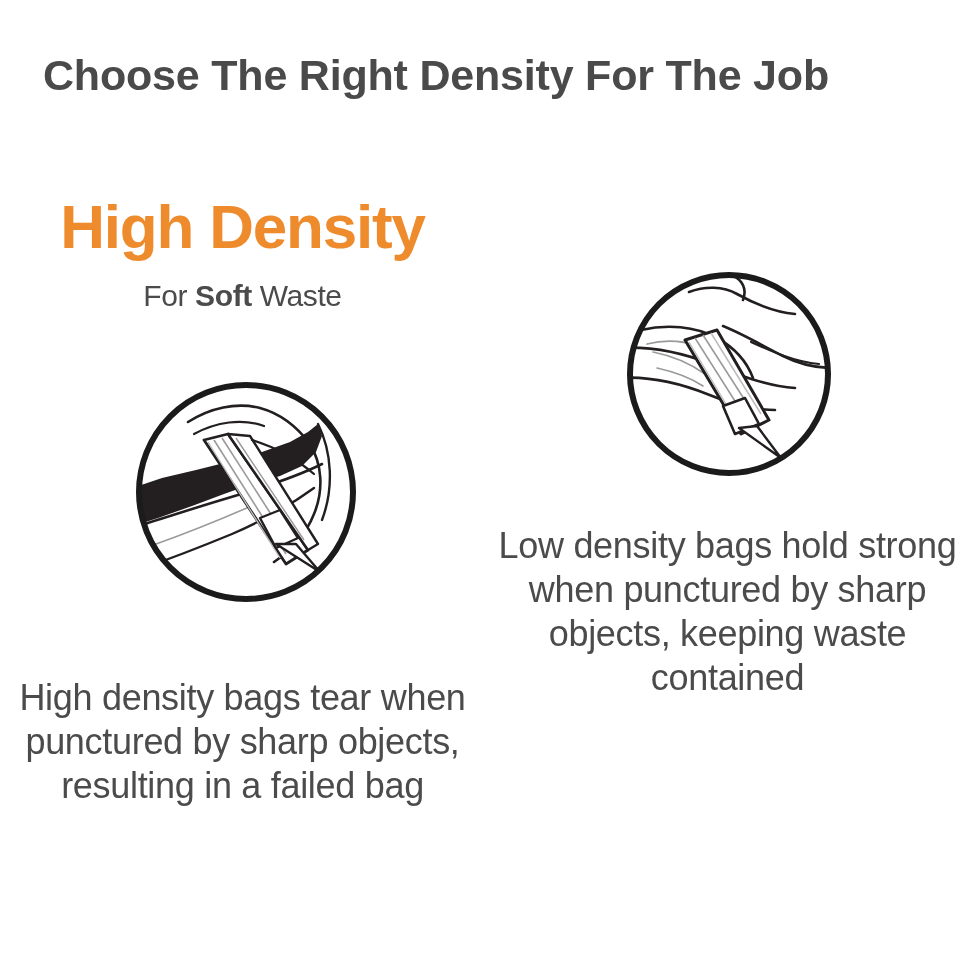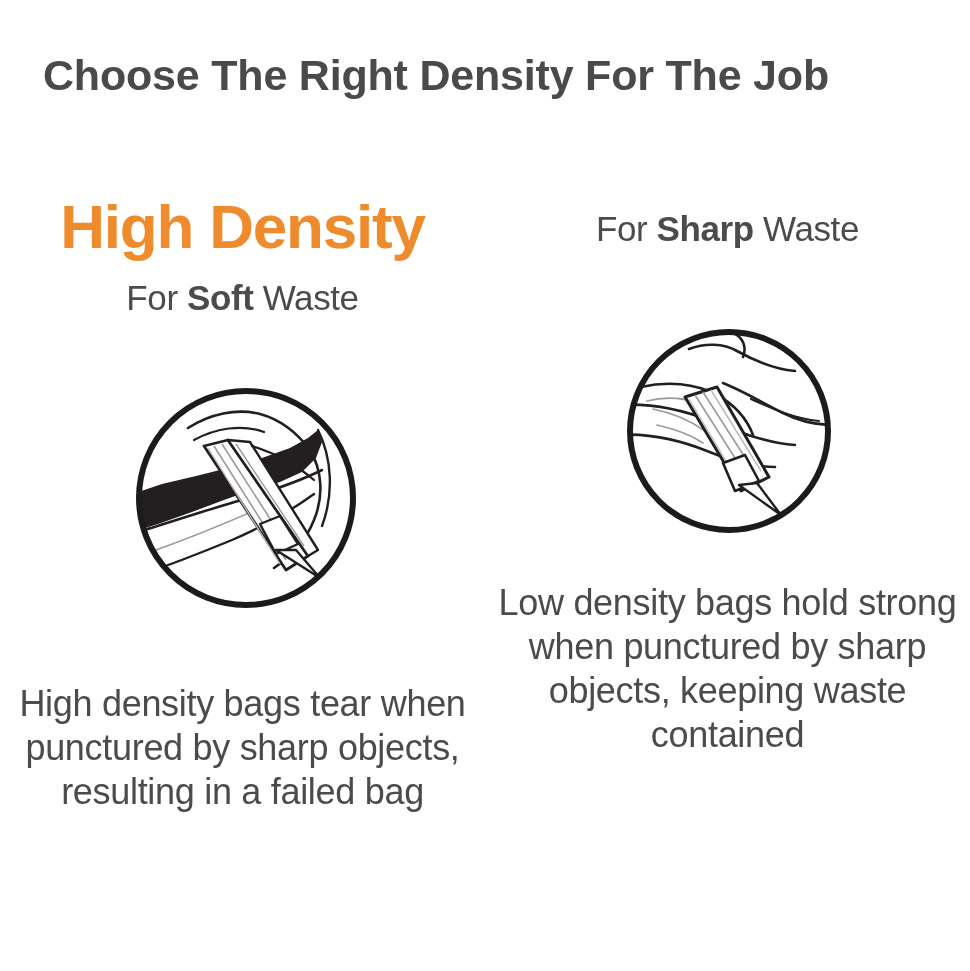--- a/index.html
+++ b/index.html
@@ -55,21 +55,21 @@
     font-size: 62px;
     font-weight: bold;
     color: #ee8b2d;
     line-height: 1.12;
     letter-spacing: -1.2px;
     white-space: nowrap;
   }
 
   .waste-sub {
     margin-top: 18px;
-    font-size: 35px;
+    font-size: 30px;
     font-weight: normal;
     color: #4b4b4b;
     letter-spacing: -0.4px;
     line-height: 1.1;
     white-space: nowrap;
   }
   .waste-sub b {
     font-weight: bold;
     color: #4b4b4b;
   }
@@ -165,23 +165,20 @@
           <circle cx="114" cy="114" r="107" fill="none" stroke="#1b1b1b" stroke-width="6"></circle>
         </svg>
       </div>
 
       <div class="caption">High density bags tear when punctured by sharp objects, resulting in a failed bag</div>
     </div>
 
     <div class="column">
 
 
-      <div class="waste-sub">
-        <span>For </span><b>Sharp</b><span> Waste</span>
-      </div>
 
       <div class="illus-wrap right-illus">
         <svg class="illus" width="212" height="212" viewBox="0 0 212 212">
           <defs>
             <clipPath id="clipR">
               <circle cx="106" cy="106" r="99"></circle>
             </clipPath>
           </defs>
 
           <g clip-path="url(#clipR)">

